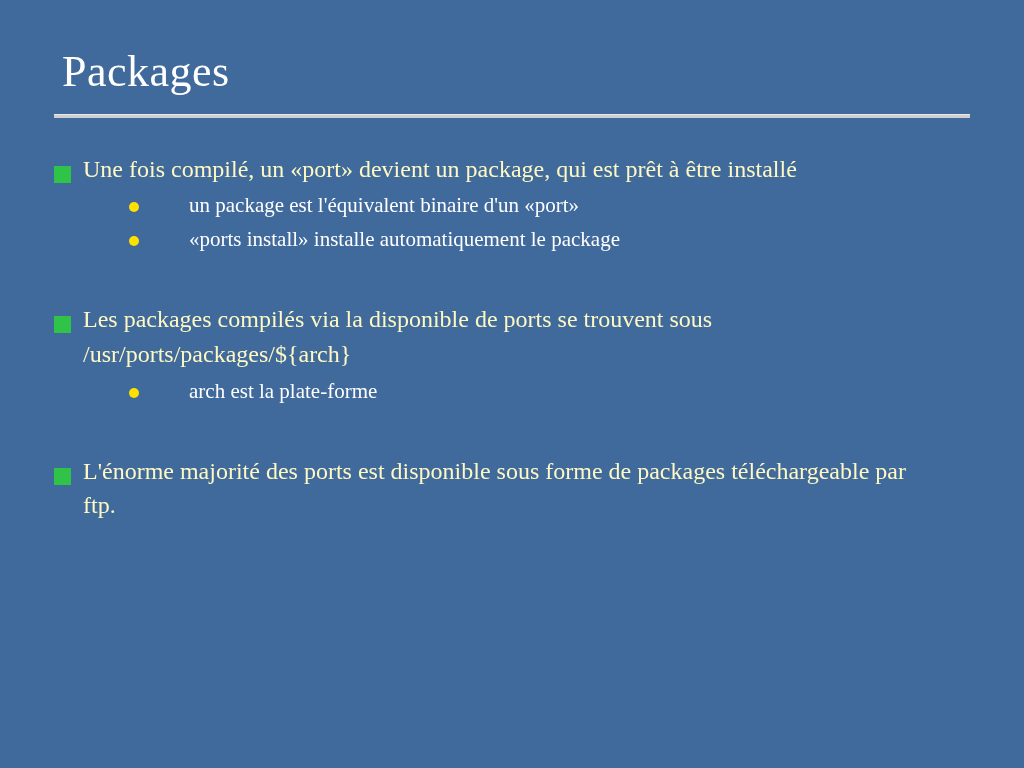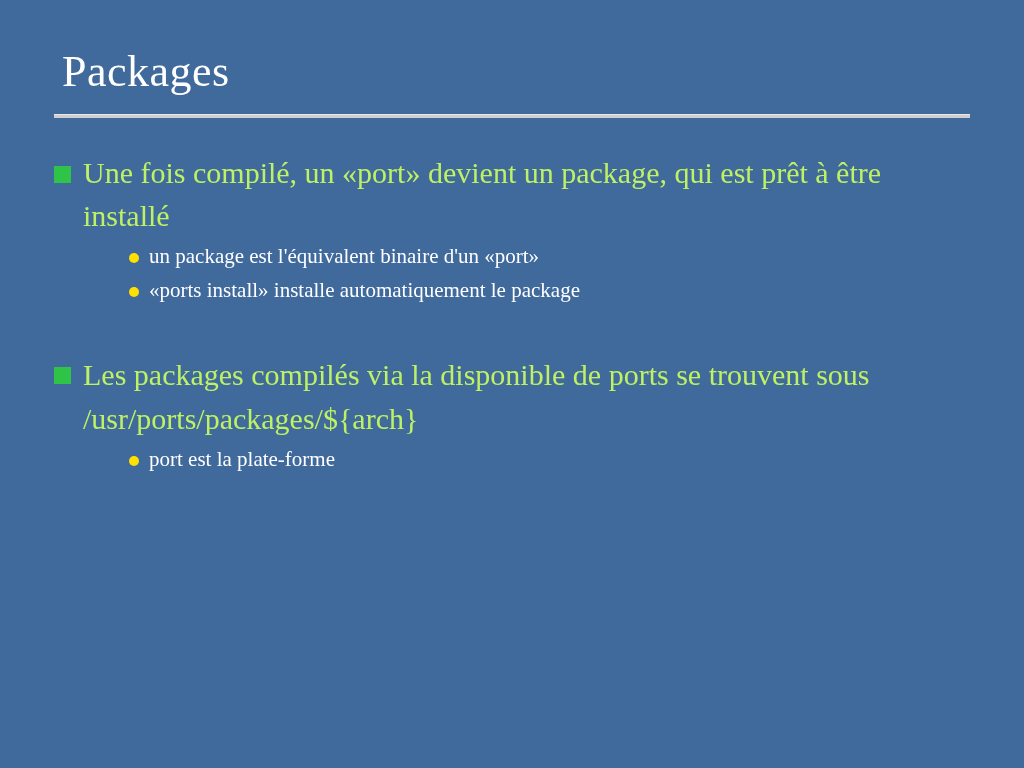--- a/index.html
+++ b/index.html
@@ -51,33 +51,34 @@
   }
   .l1-bullet {
     width: 17px;
     height: 17px;
     background: #2fc447;
     margin-top: 14px;
     margin-right: 12px;
     flex: 0 0 auto;
   }
   .l1-text {
-    font-size: 30px;
+    font-size: 24px;
     line-height: 1.42;
-    color: #bef264;
+    color: #fef9c3;
     max-width: 855px;
   }
   .l2-list {
     margin-left: 75px;
     margin-top: 4px;
   }
   .l2 {
     display: flex;
     align-items: flex-start;
     margin-bottom: 3px;
+    gap: 40px;
   }
   .l2-bullet {
     width: 10px;
     height: 10px;
     border-radius: 50%;
     background: #ffe000;
     margin-top: 12px;
     margin-right: 10px;
     flex: 0 0 auto;
   }
@@ -122,22 +123,28 @@
     <div class="gap-lg"></div>
 
     <div class="block block-2">
       <div class="l1">
         <span class="l1-bullet"></span>
         <span class="l1-text">Les packages compilés via la disponible de ports se trouvent sous /usr/ports/packages/${arch}</span>
       </div>
       <div class="l2-list">
         <div class="l2">
           <span class="l2-bullet"></span>
-          <span class="l2-text">port est la plate-forme</span>
+          <span class="l2-text">arch est la plate-forme</span>
         </div>
       </div>
     </div>
 
     <div class="gap-lg"></div>
 
+    <div class="block block-3">
+      <div class="l1">
+        <span class="l1-bullet"></span>
+        <span class="l1-text">L'énorme majorité des ports est disponible sous forme de packages téléchargeable par ftp.</span>
+      </div>
+    </div>
 
   </div>
 </div>
 
 </body></html>

